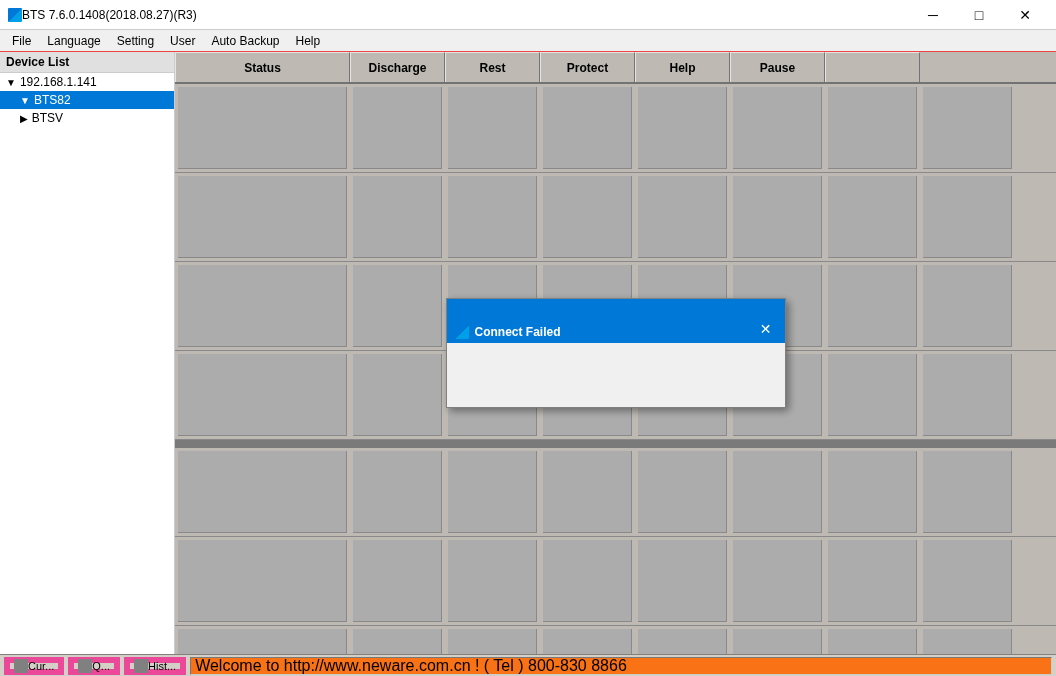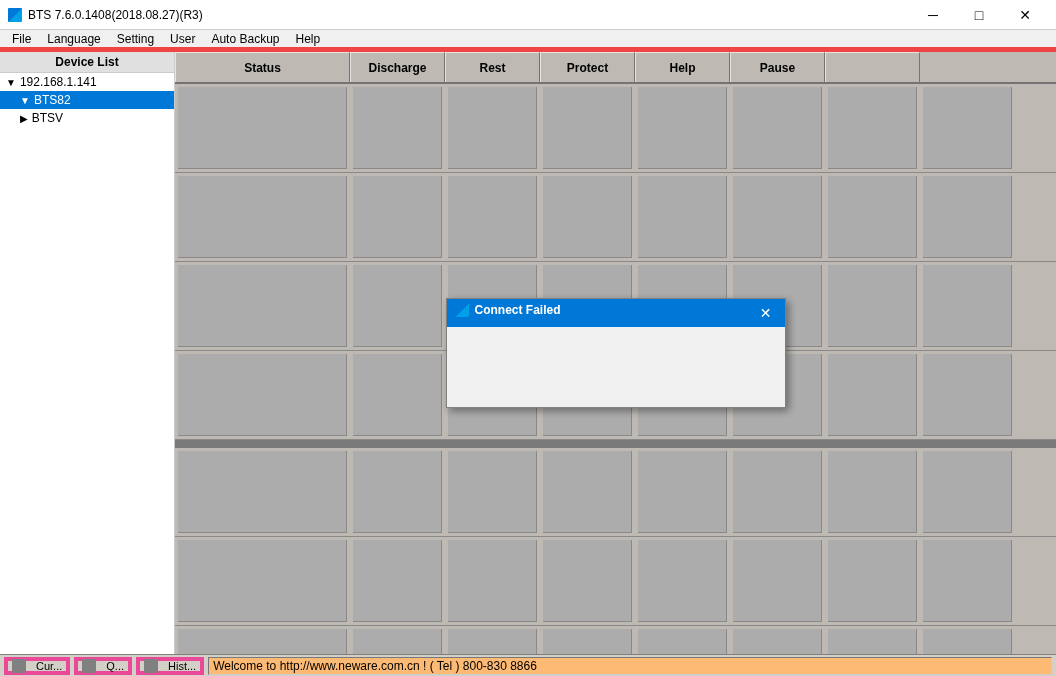--- a/index.html
+++ b/index.html
@@ -11,59 +11,57 @@
       height: 30px;
       display: flex;
       align-items: center;
       padding: 0 8px;
       border-bottom: 1px solid #ccc;
       justify-content: space-between;
     }
     .title-bar-left {
       display: flex;
       align-items: center;
-      gap: 6px;
     }
     .title-bar-text { font-size: 12px; color: #000; }
     .title-bar-controls { display: flex; gap: 0; }
     .title-bar-btn {
       width: 46px; height: 30px;
       border: none; background: transparent;
       cursor: pointer; font-size: 14px;
       display: flex; align-items: center; justify-content: center;
     }
 
     
     .menu-bar {
       background: #f0f0f0;
       height: 22px;
       display: flex;
       align-items: center;
-      border-bottom: 5px solid #ef4444;
+      border-bottom: 1px solid #ef4444;
       padding: 0 4px;
     }
     .menu-item {
       padding: 2px 8px;
       cursor: pointer;
       font-size: 12px;
     }
 
     
     .main-layout {
       display: flex;
       height: calc(676px - 30px - 22px - 22px);
     }
 
     
     .sidebar {
       width: 175px;
       background: #fff;
       border-right: 1px solid #ccc;
       overflow: auto;
-      text-align: center;
     }
     .sidebar-header {
       background: #e0e0e0;
       padding: 3px 6px;
       font-size: 12px;
       font-weight: bold;
       border-bottom: 1px solid #ccc;
     }
     .tree-item {
       padding: 2px 6px;
@@ -141,39 +139,39 @@
       background: #d4d0c8;
       display: flex;
       align-items: center;
       padding: 0 4px;
       border-top: 1px solid #808080;
       gap: 4px;
     }
     .status-btn {
       display: flex;
       align-items: center;
-      gap: 10px;
-      border: 4px solid #ec4899;
+      gap: 0;
+      border: 6px solid #ec4899;
       background: #d4d0c8;
       padding: 1px 4px;
       cursor: pointer;
       font-size: 11px;
       height: 18px;
     }
     .status-icon {
       width: 14px; height: 14px;
       background: #808080;
       display: inline-block;
     }
     .status-text {
       flex: 1;
-      background: #fdba74;
+      background: #f97316;
       border: 1px inset #ccc;
       padding: 1px 4px;
-      font-size: 12px;
+      font-size: 16px;
       height: 18px;
       display: flex;
       align-items: center;
     }
 
     
     .grid-scroll::-webkit-scrollbar { width: 16px; }
     .grid-scroll::-webkit-scrollbar-track { background: #d4d0c8; }
     .grid-scroll::-webkit-scrollbar-thumb { background: #808080; border: 1px solid #666; }
 
@@ -192,23 +190,23 @@
       border: 1px solid #808080;
       box-shadow: 3px 3px 8px rgba(0,0,0,0.4);
       width: 340px;
       min-height: 110px;
     }
     .modal-title-bar {
       background: #0078d7;
       color: #fff;
       padding: 4px 8px;
       display: flex;
-      align-items: flex-start;
+      align-items: flex-end;
       justify-content: space-between;
-      height: 28px;
+      height: 44px;
     }
     .modal-title-left {
       display: flex;
       align-items: center;
       gap: 6px;
     }
     .modal-title-text { font-size: 12px; font-weight: bold; }
     .modal-close-btn {
       width: 22px; height: 20px;
       background: transparent;

